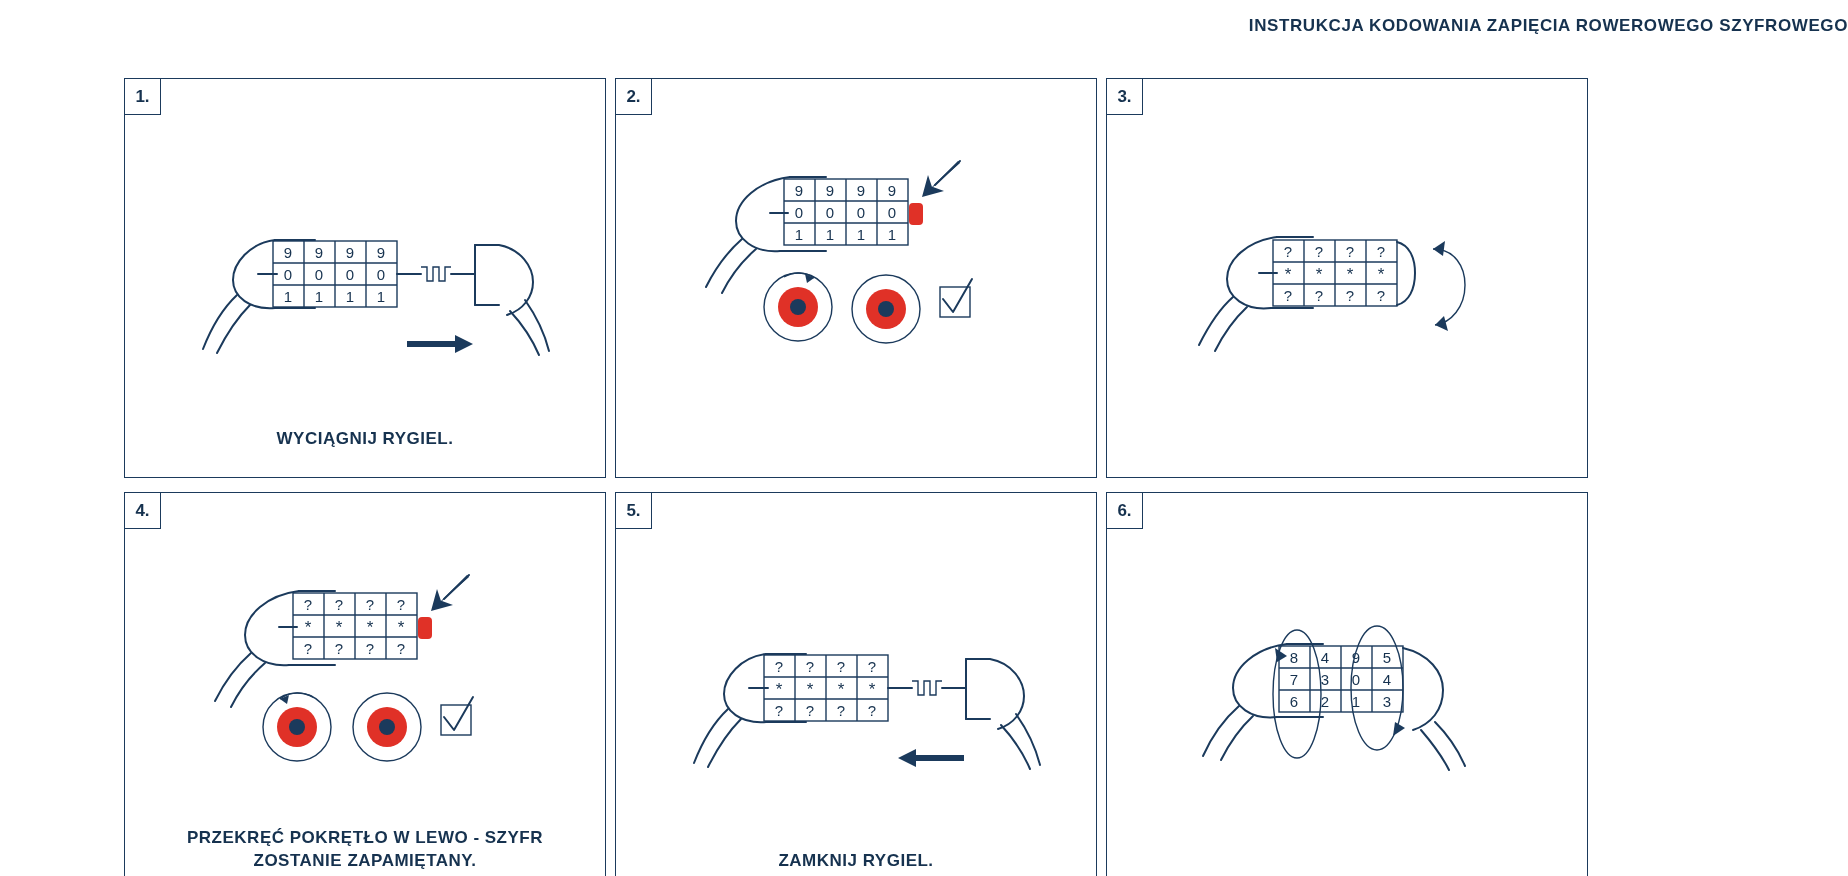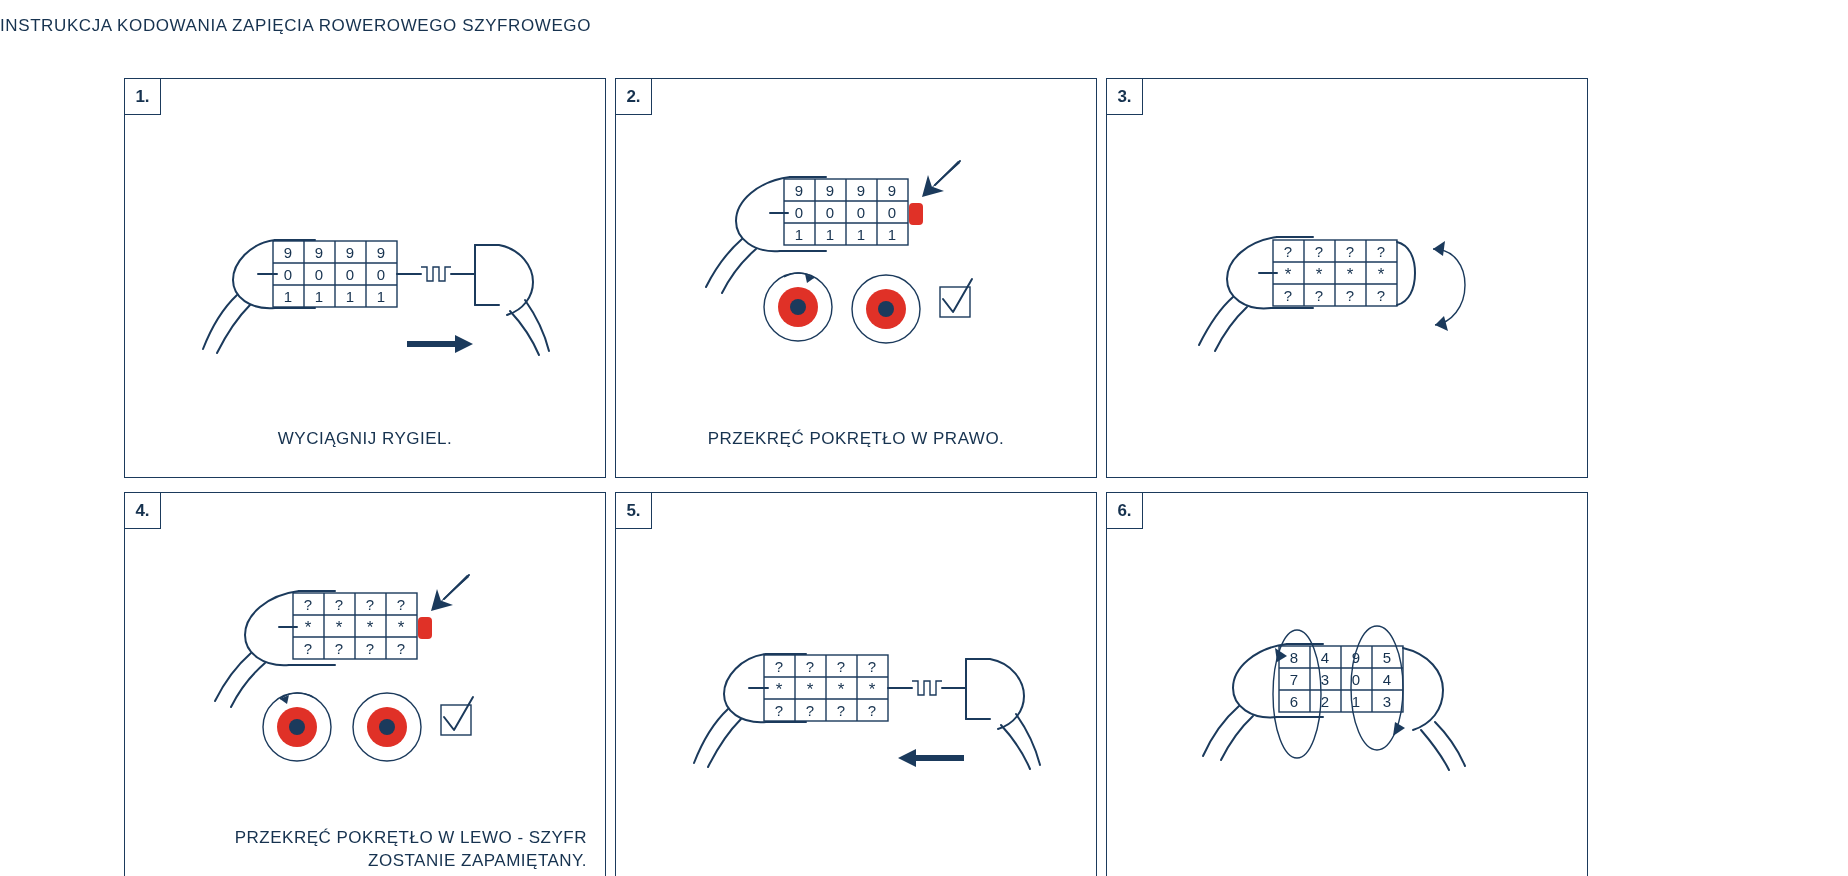--- a/index.html
+++ b/index.html
@@ -9,23 +9,23 @@
   }
   body {
     width: 1848px;
     height: 876px;
     font-family: "Liberation Sans", sans-serif;
     color: #1b3a5c;
     overflow: hidden;
     position: relative;
   }
   #page-title {
-    text-align: left;
+    text-align: right;
     font-size: 17px;
-    font-weight: normal;
+    font-weight: bold;
     letter-spacing: 0.6px;
     color: #16324f;
     padding-top: 16px;
   }
   #grid {
     position: absolute;
     top: 78px;
     left: 124px;
     width: 1600px;
     display: grid;
@@ -67,28 +67,27 @@
     align-items: center;
     justify-content: center;
   }
   .panel-caption {
     position: absolute;
     left: 18px;
     right: 18px;
     bottom: 26px;
     text-align: center;
     font-size: 17px;
-    font-weight: normal;
+    font-weight: bold;
     letter-spacing: 0.5px;
     color: #16324f;
     line-height: 1.35;
   }
   .panel.tall .panel-caption {
     bottom: 18px;
-    text-align: right;
   }
   svg { display: block; }
   .stroke {
     fill: none;
     stroke: #1b3a5c;
     stroke-width: 2;
     stroke-linecap: round;
     stroke-linejoin: round;
   }
   .thin {
@@ -219,21 +218,20 @@
           <circle class="red" cx="240" cy="174" r="20"></circle>
           <circle class="solid-navy" cx="240" cy="174" r="8"></circle>
         </g>
 
         <g>
           <rect class="thin" x="294" y="152" width="30" height="30" stroke-width="2"></rect>
           <path class="stroke" d="M297 164 L 307 177 L 326 144" stroke-width="3"></path>
         </g>
       </svg>
     </div>
-    <div class="panel-caption">PRZEKRĘĆ POKRĘTŁO W PRAWO.</div>
   </div>
 
   <div class="panel">
     <div class="panel-num">3.</div>
     <div class="panel-art">
       <svg width="420" height="230" viewBox="0 0 420 230">
         <path class="stroke" d="M140 92 C 110 96, 90 115, 90 134 C 90 152, 108 166, 134 163"></path>
         <path class="stroke" d="M140 92 L 176 92"></path>
         <path class="stroke" d="M134 163 L 176 163"></path>
         <path class="stroke" d="M96 152 C 80 166, 70 184, 62 200"></path>
@@ -362,20 +360,21 @@
         <path class="stroke" d="M320 100 L 344 100 C 366 104, 378 122, 378 137 C 378 152, 368 165, 352 170"></path>
         <path class="stroke" d="M320 100 L 320 160"></path>
         <path class="stroke" d="M320 160 L 344 160"></path>
         <path class="stroke" d="M370 155 C 382 172, 390 190, 394 206"></path>
         <path class="stroke" d="M355 166 C 368 180, 378 196, 384 210"></path>
         <g>
           <path class="solid-navy" d="M318 196 L 270 196 L 270 190 L 252 199 L 270 208 L 270 202 L 318 202 Z"></path>
         </g>
       </svg>
     </div>
+    <div class="panel-caption">ZAMKNIJ RYGIEL.</div>
   </div>
 
   <div class="panel tall">
     <div class="panel-num">6.</div>
     <div class="panel-art">
       <svg width="420" height="240" viewBox="0 0 420 240">
         <path class="stroke" d="M150 90 C 118 94, 96 114, 96 134 C 96 152, 114 166, 140 163"></path>
         <path class="stroke" d="M150 90 L 186 90"></path>
         <path class="stroke" d="M140 163 L 186 163"></path>
         <path class="stroke" d="M102 152 C 86 166, 74 184, 66 202"></path>

